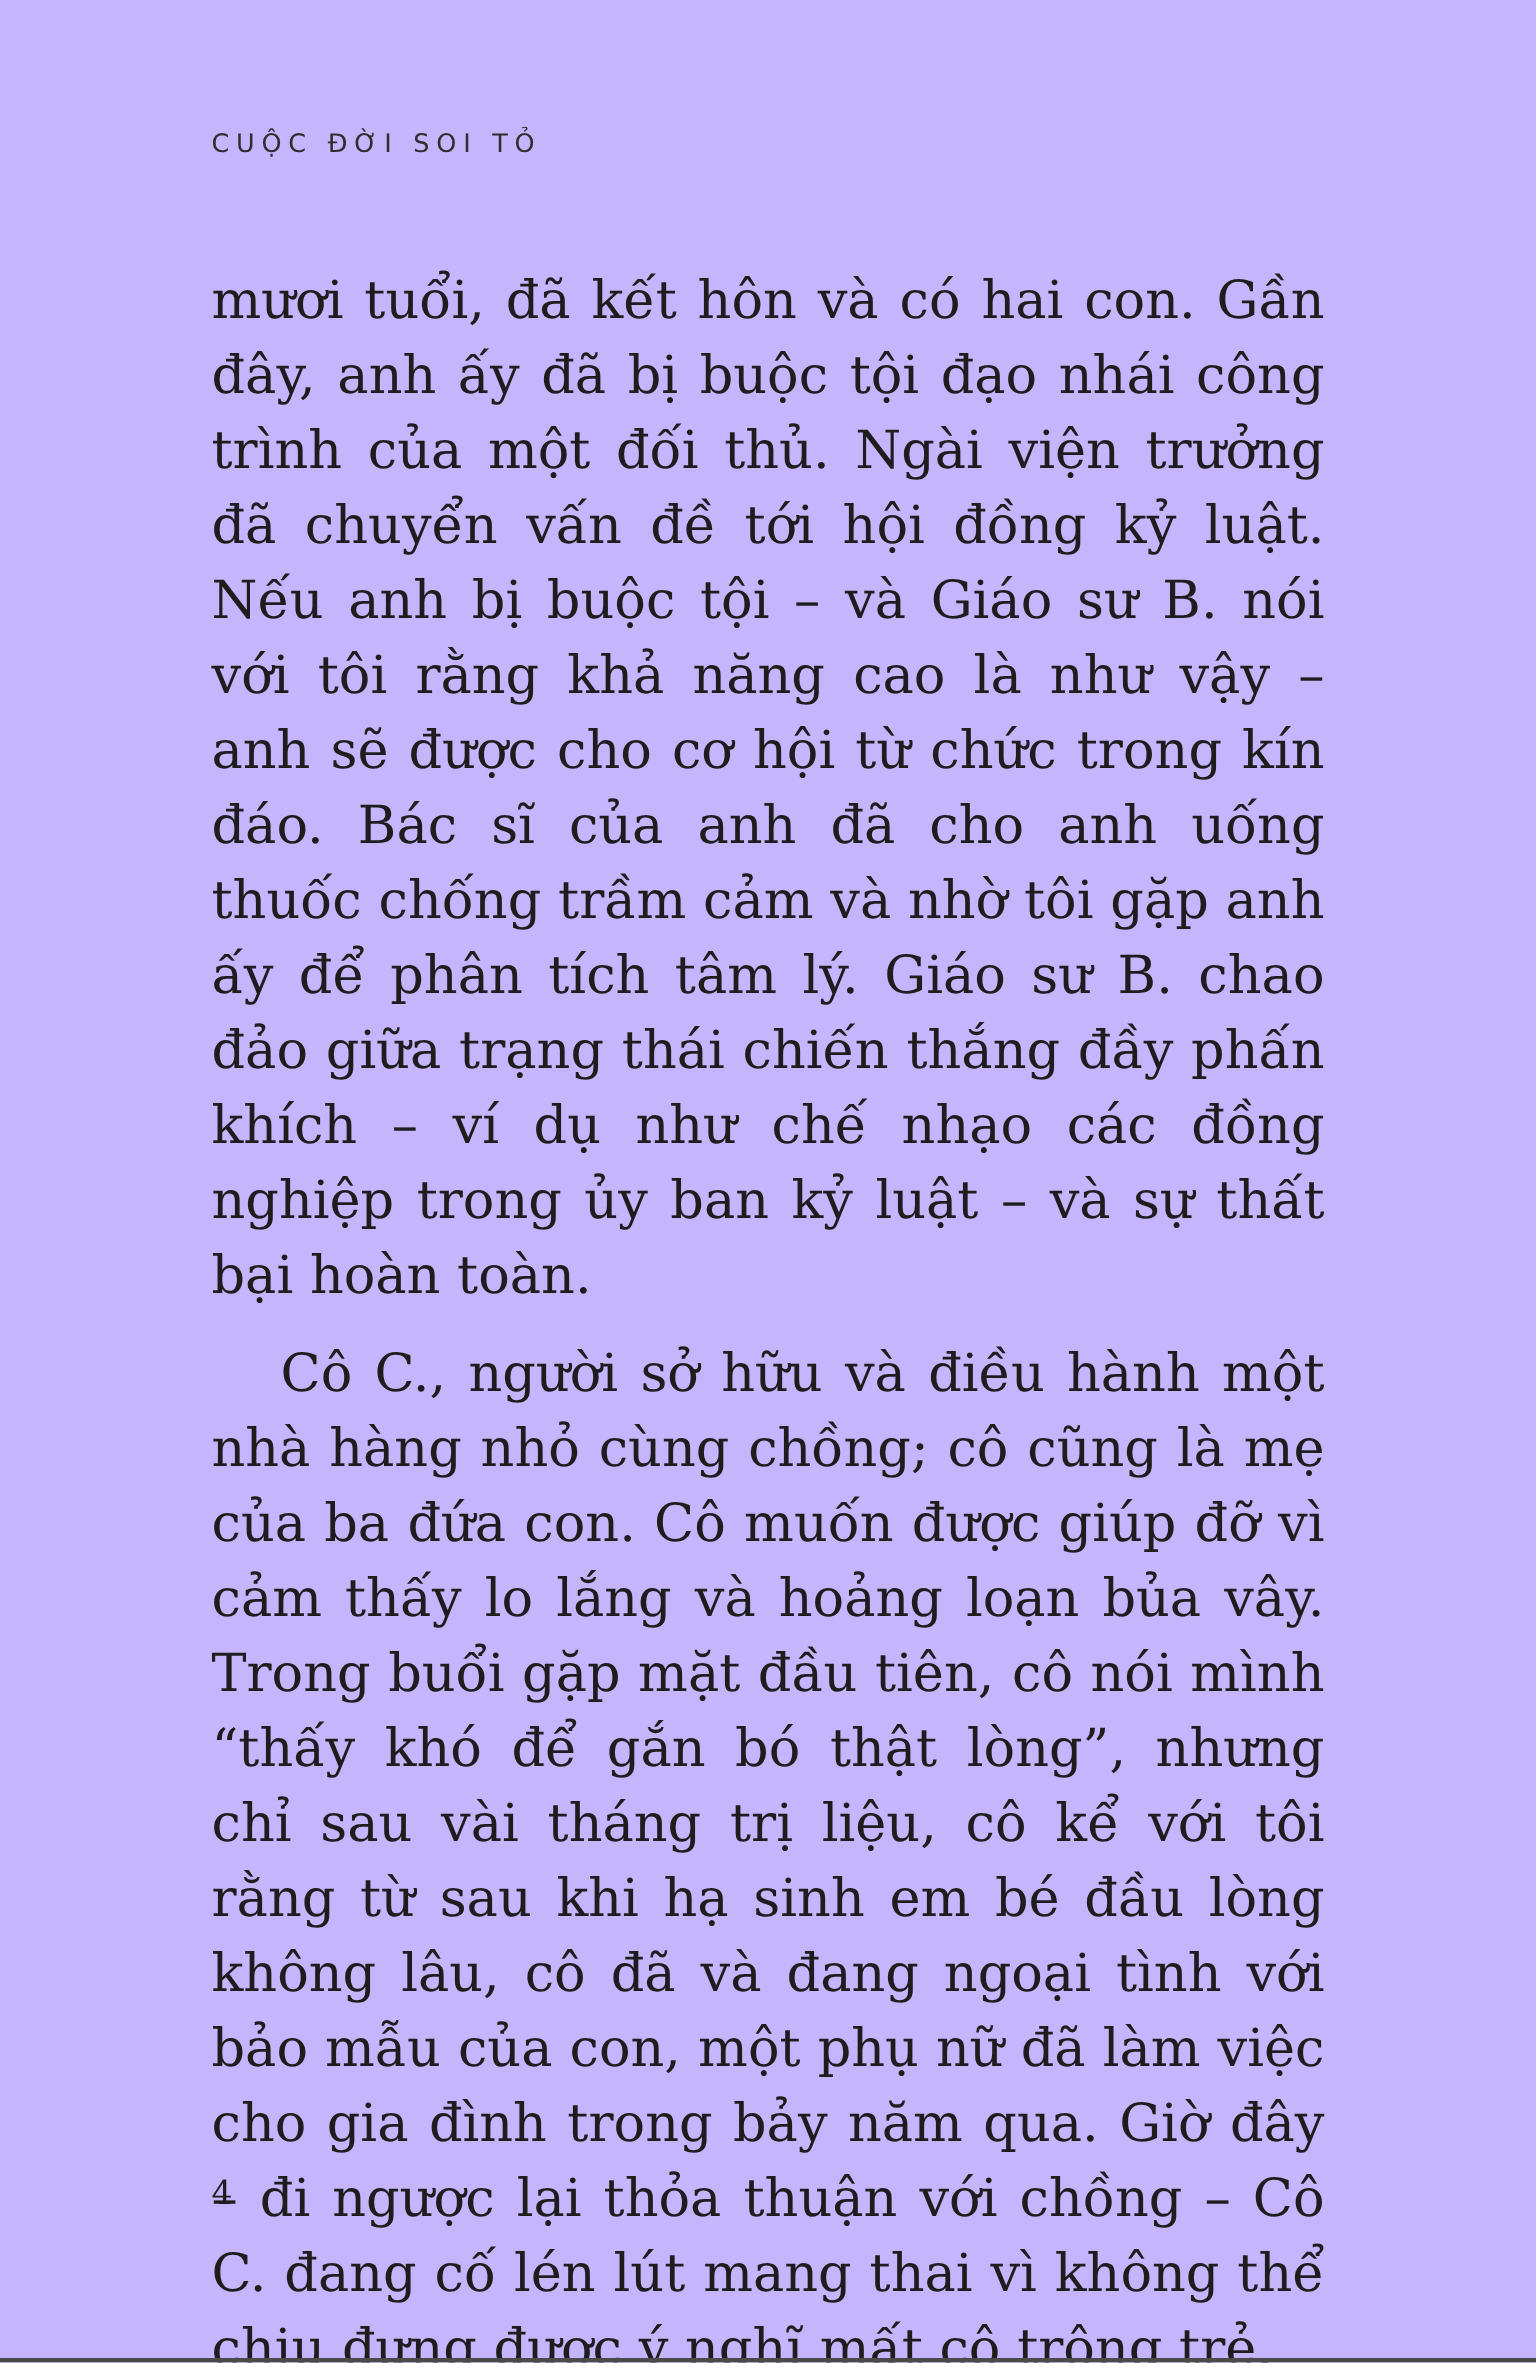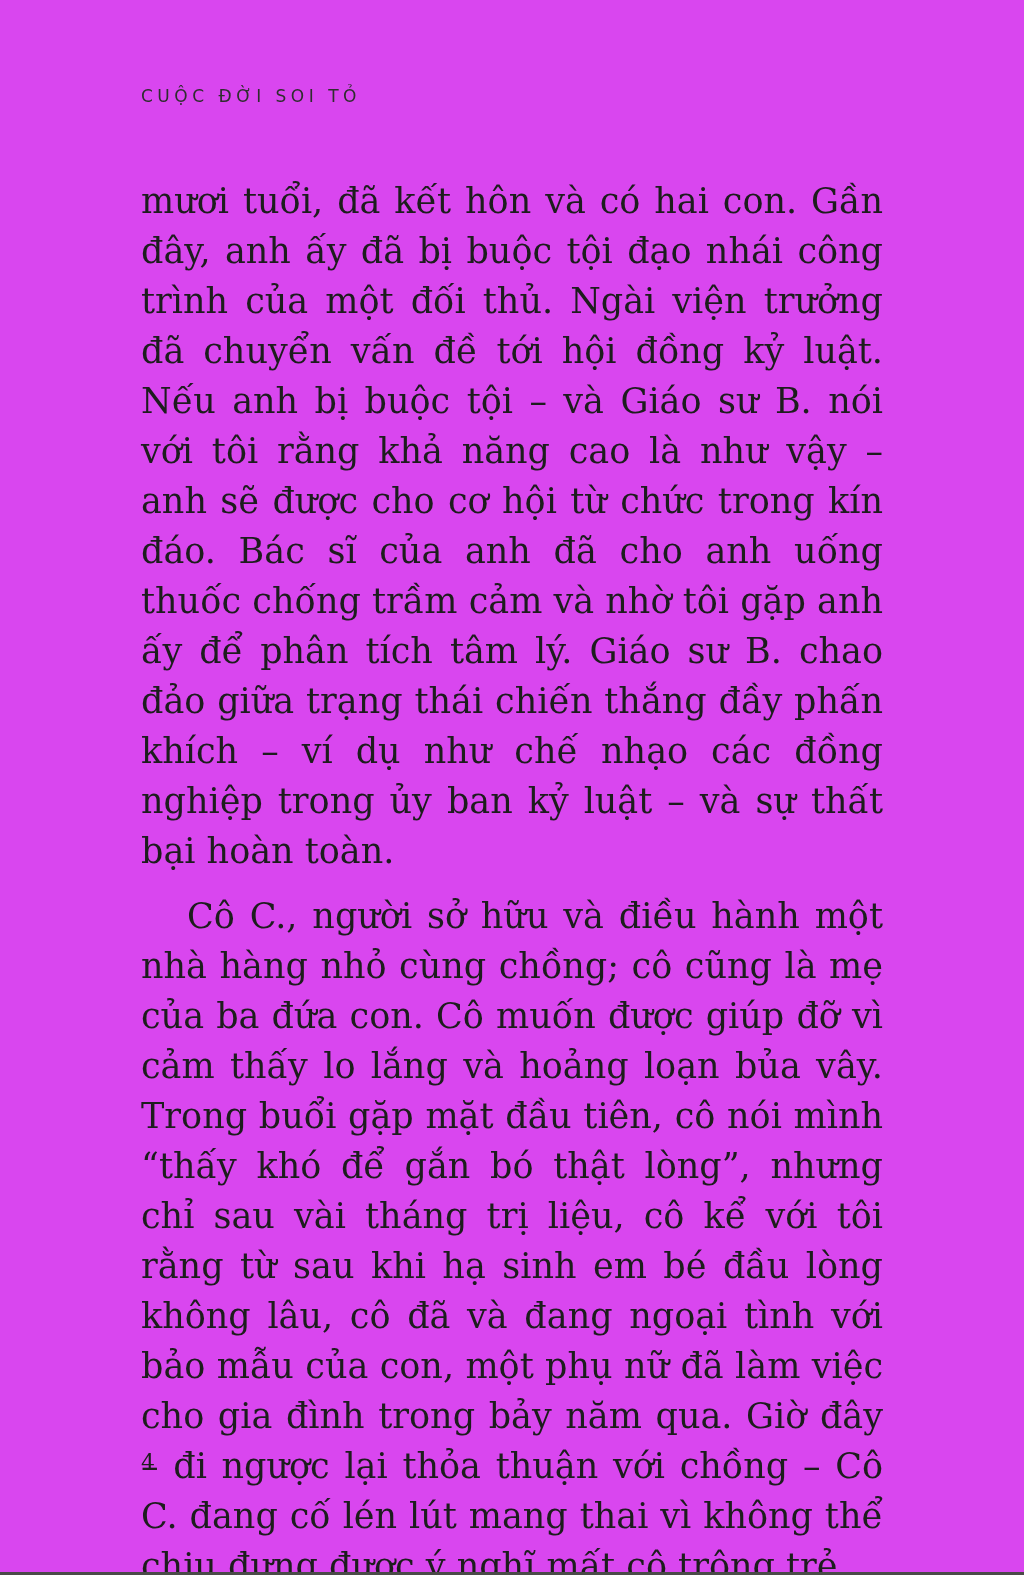--- a/index.html
+++ b/index.html
@@ -12,21 +12,21 @@
     background: #fefefdf;
     background: #fefefe;
     position: relative;
     overflow: hidden;
     font-family: "DejaVu Serif", serif;
     color: #1d1d1d;
   }
   .page {
     position: absolute;
     inset: 0;
-    background: #d946ef;
+    background: #c4b5fd;
   }
   .running-head {
     position: absolute;
     left: 141px;
     top: 86px;
     font-family: "DejaVu Sans", sans-serif;
     font-size: 17px;
     font-weight: 400;
     letter-spacing: 4.5px;
     color: #2e2e2e;

